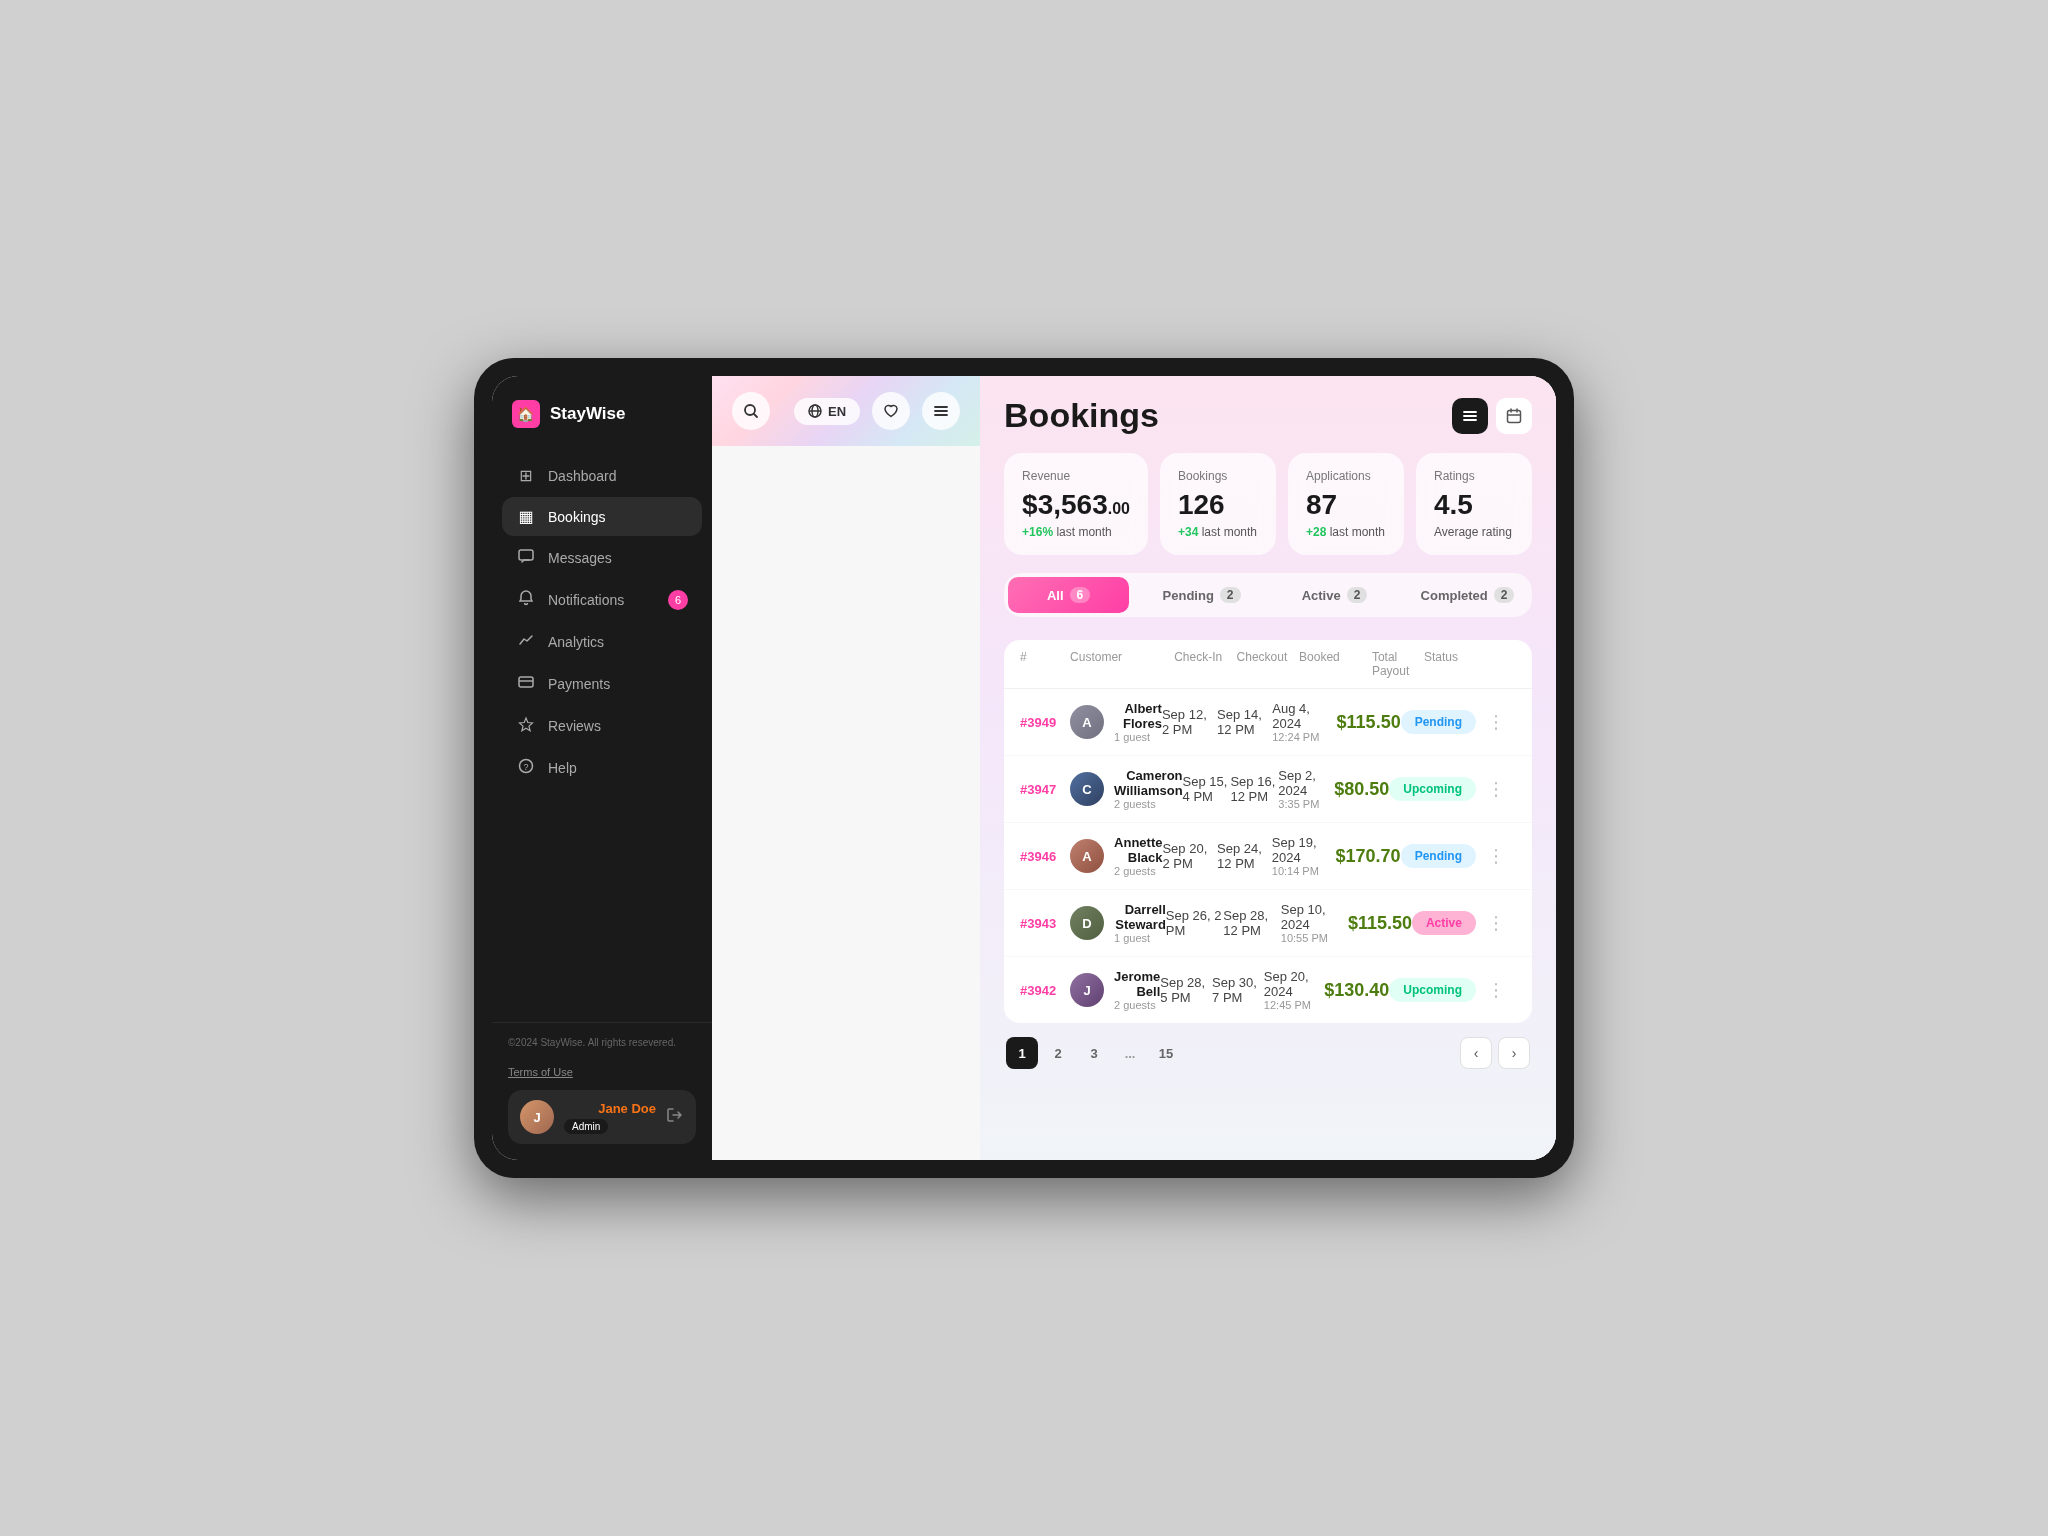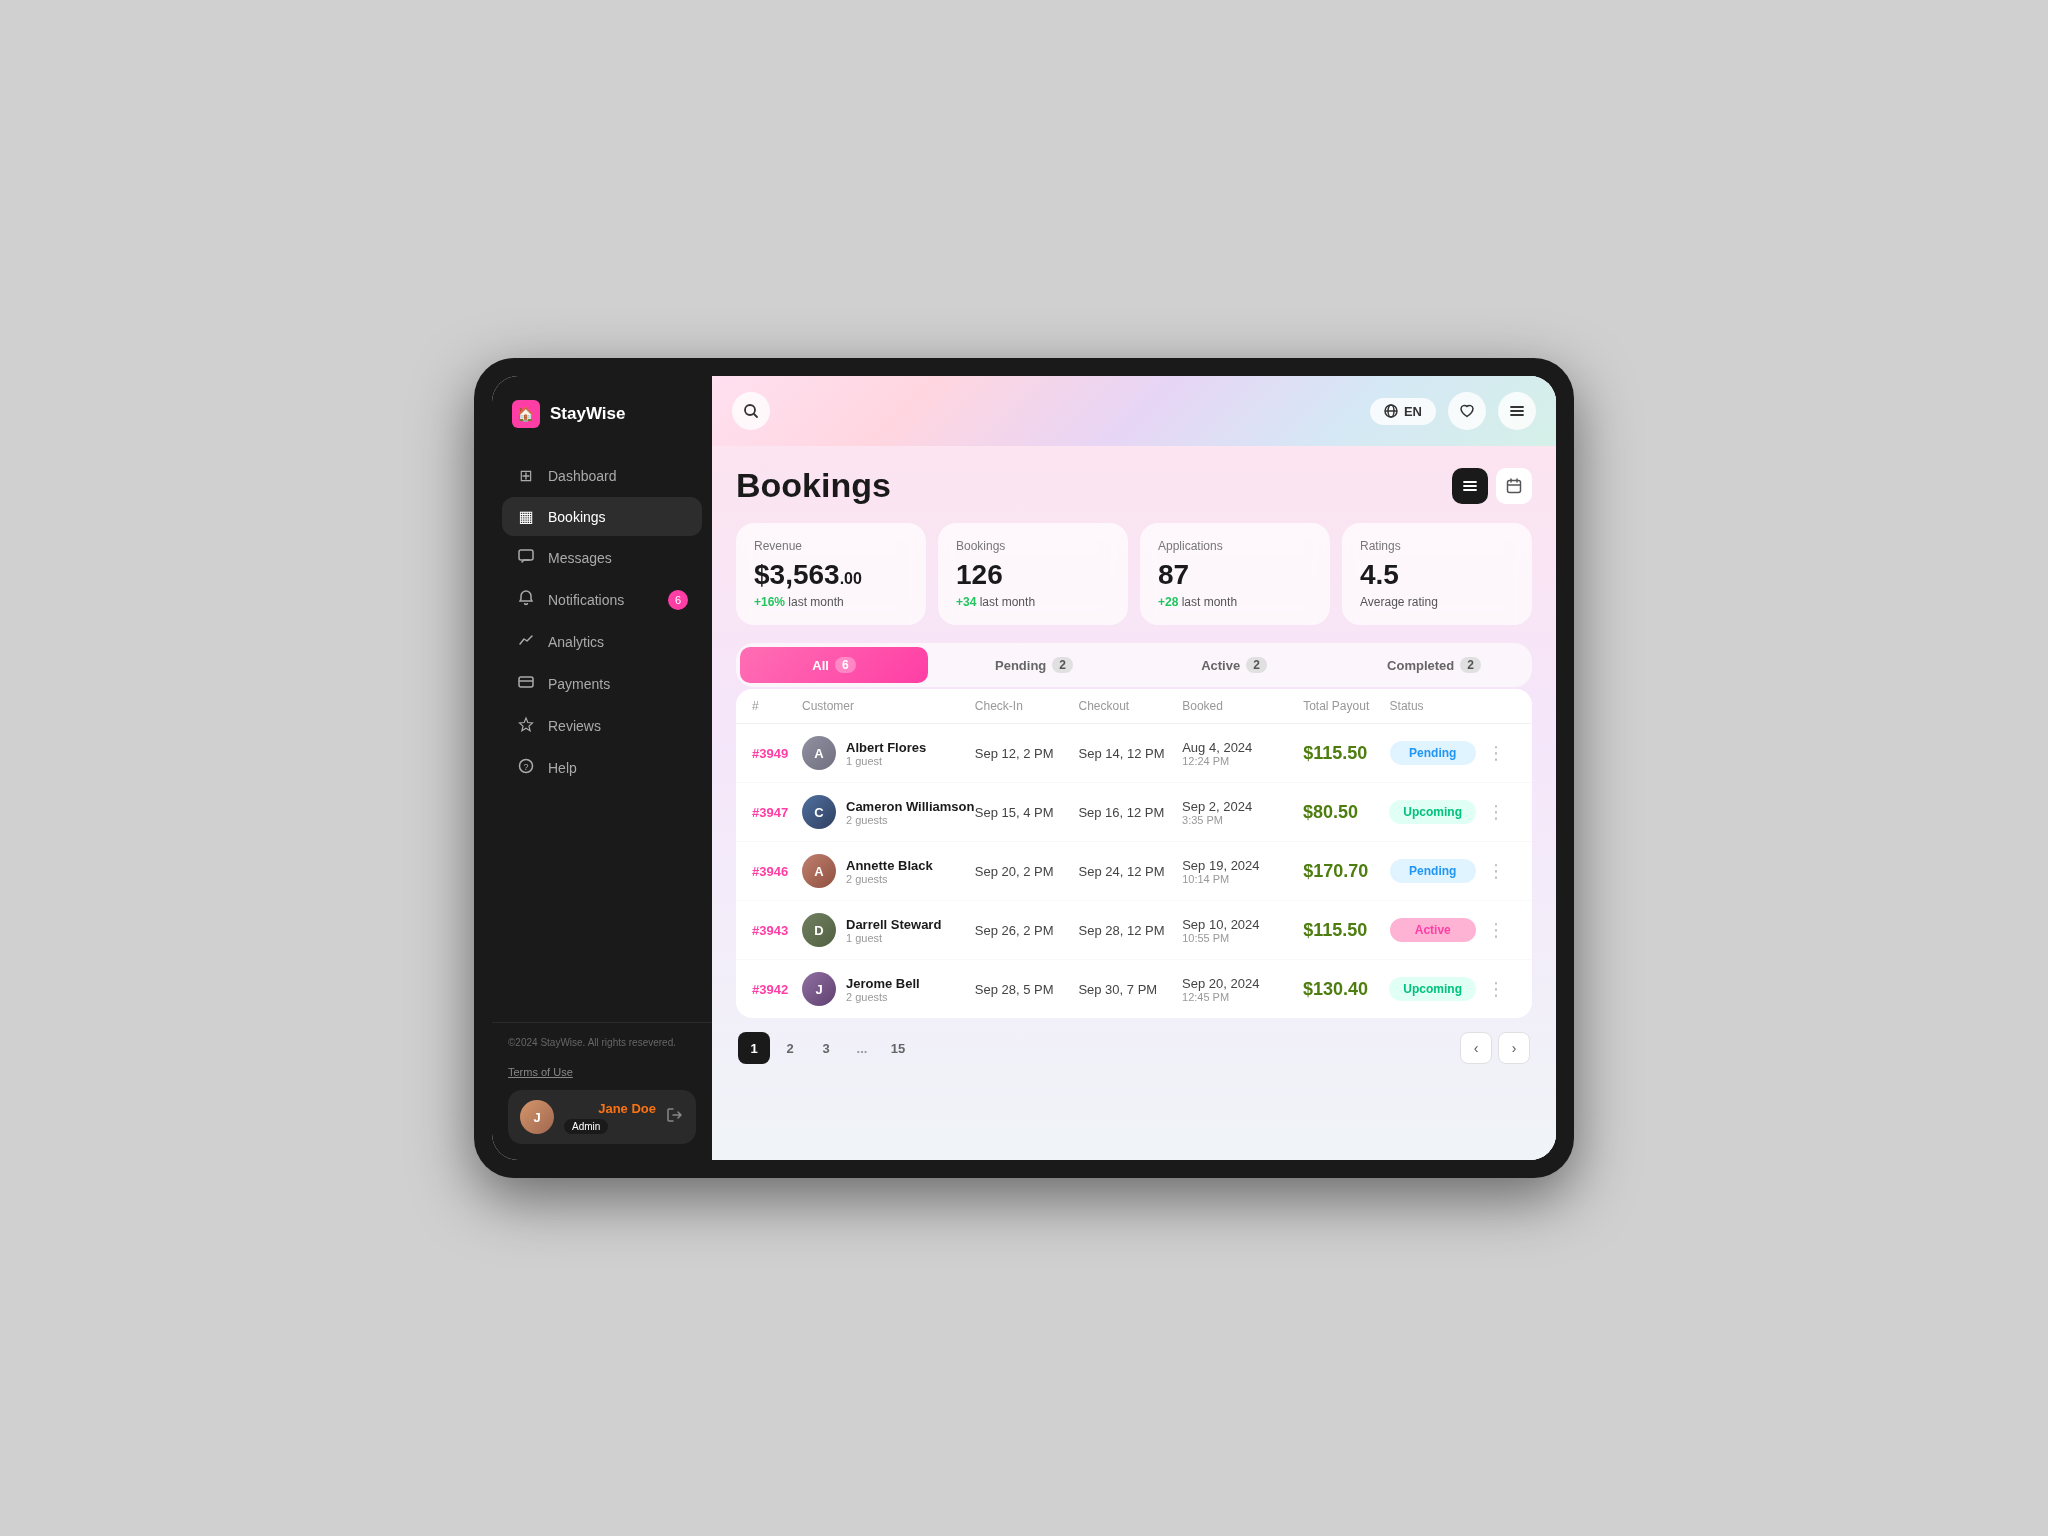--- a/index.html
+++ b/index.html
@@ -155,21 +155,21 @@
     .logout-btn {
       color: #888;
       cursor: pointer;
       font-size: 16px;
     }
 
     
     .main {
       flex: 1;
       display: flex;
-      flex-direction: column;
+      flex-direction: row;
       background: #f7f7f7;
       overflow: hidden;
     }
 
     
     .header {
       height: 70px;
       background: linear-gradient(135deg, #ffe0f0 0%, #ffd6e0 25%, #e8d5f5 50%, #d5e8f5 75%, #d5f0e8 100%);
       display: flex;
       align-items: center;
@@ -288,21 +288,21 @@
     }
     .stat-change .highlight { color: #22c55e; font-weight: 600; }
 
     
     .filter-tabs {
       display: grid;
       grid-template-columns: 1fr 1fr 1fr 1fr;
       background: rgba(255,255,255,0.6);
       border-radius: 18px;
       padding: 4px;
-      margin-bottom: 2px;
+      margin-bottom: 23px;
       gap: 12px;
     }
     .filter-tab {
       padding: 10px 0;
       text-align: center;
       border-radius: 10px;
       cursor: pointer;
       font-size: 13px;
       font-weight: 600;
       color: #666;

